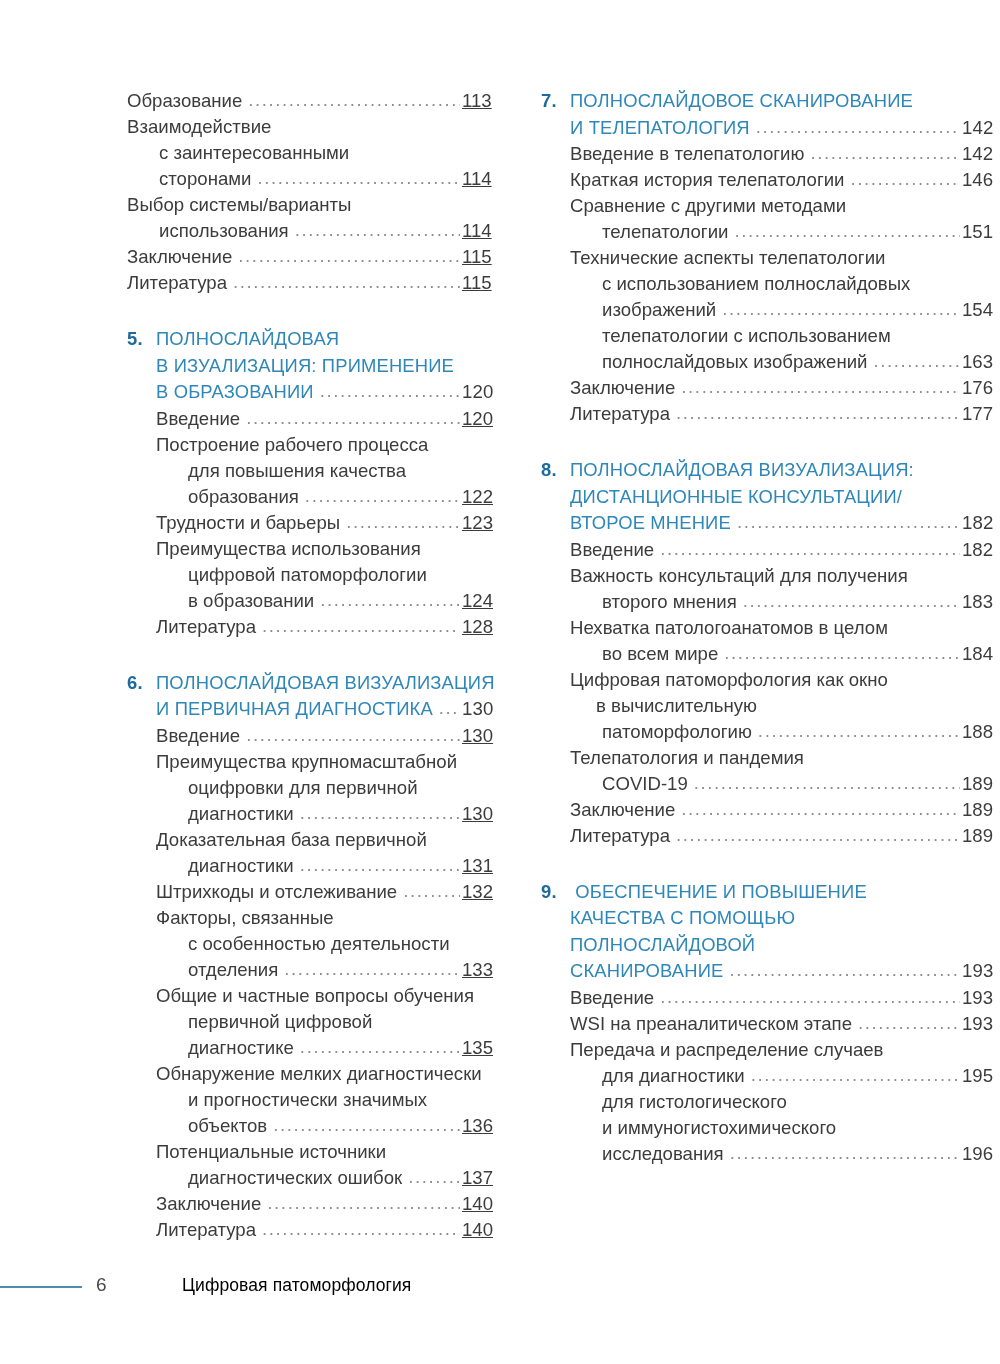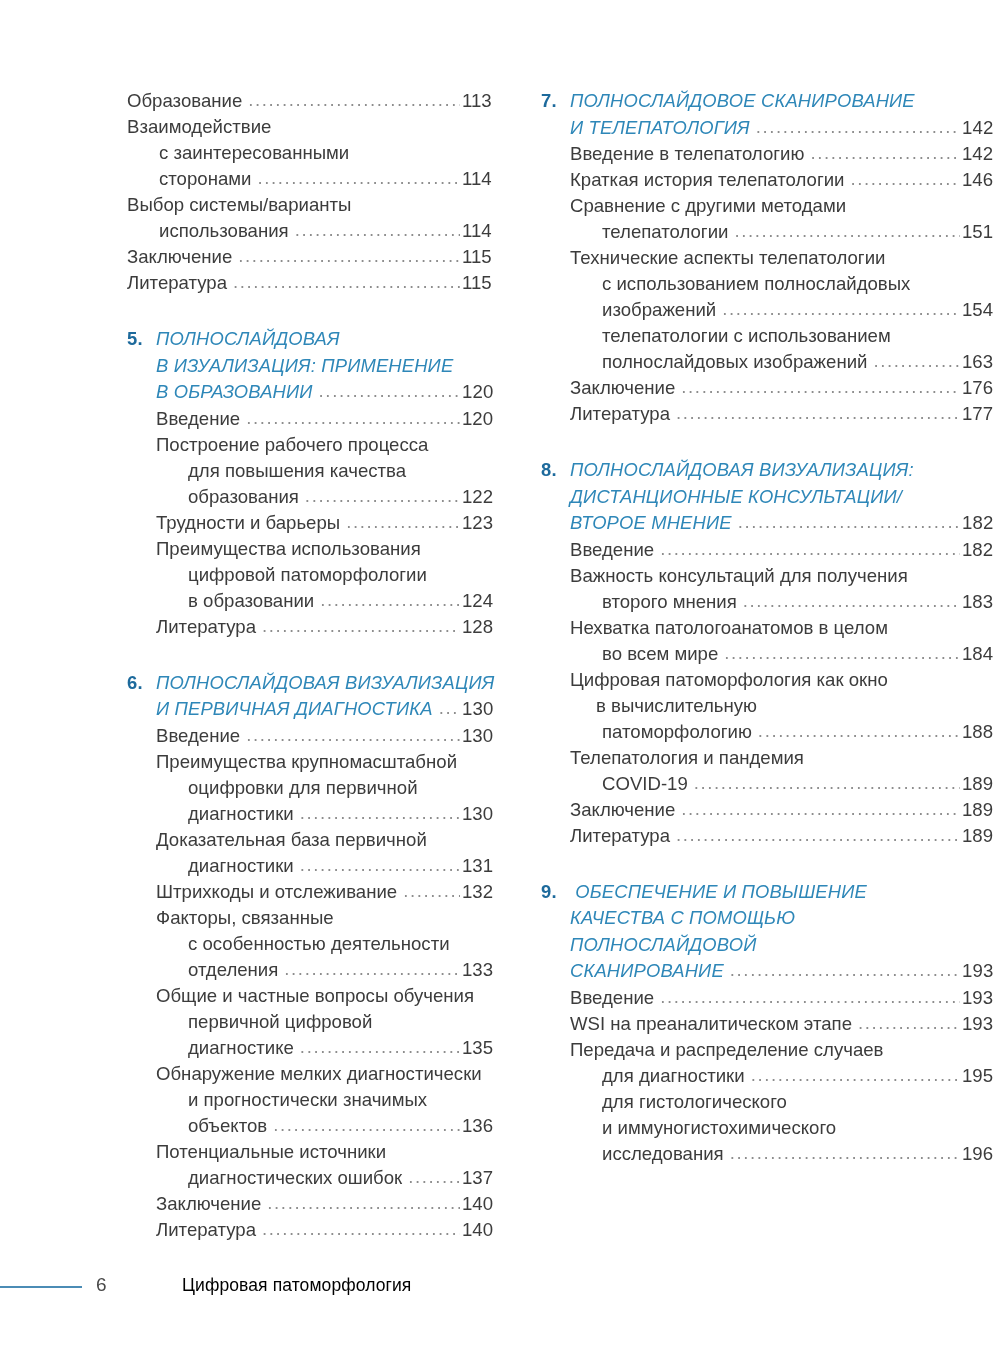--- a/index.html
+++ b/index.html
@@ -73,21 +73,21 @@
     margin-left: 6px;
     margin-right: 2px;
     transform: translateY(-1px);
   }
   .line .pg {
     flex: 0 0 auto;
     text-align: left;
     color: #3c3c3c;
     font-size: 18.6px;
   }
-  .col-left .line .pg { width: 41px; }
+  .col-left .line .pg { width: 41px; text-decoration: underline; }
   .col-right .line .pg { width: 41px; }
 
   .indent1 .txt { padding-left: 32px; }
   .indent-sm .txt { padding-left: 26px; }
 
   
   .chapline {
     display: flex;
     align-items: baseline;
     font-size: 18.4px;
@@ -100,21 +100,20 @@
     flex: 0 0 auto;
     width: 29px;
     color: #1d6a9c;
     font-weight: bold;
     font-size: 18.4px;
   }
   .chapline .num.blank { color: transparent; }
   .chapline .ctxt {
     flex: 0 0 auto;
     white-space: pre;
-    font-style: italic;
   }
   .chapline .dots {
     flex: 1 1 auto;
     overflow: hidden;
     white-space: nowrap;
     color: #8d8d8d;
     letter-spacing: 1.6px;
     margin-left: 6px;
     margin-right: 2px;
     font-size: 18.6px;

